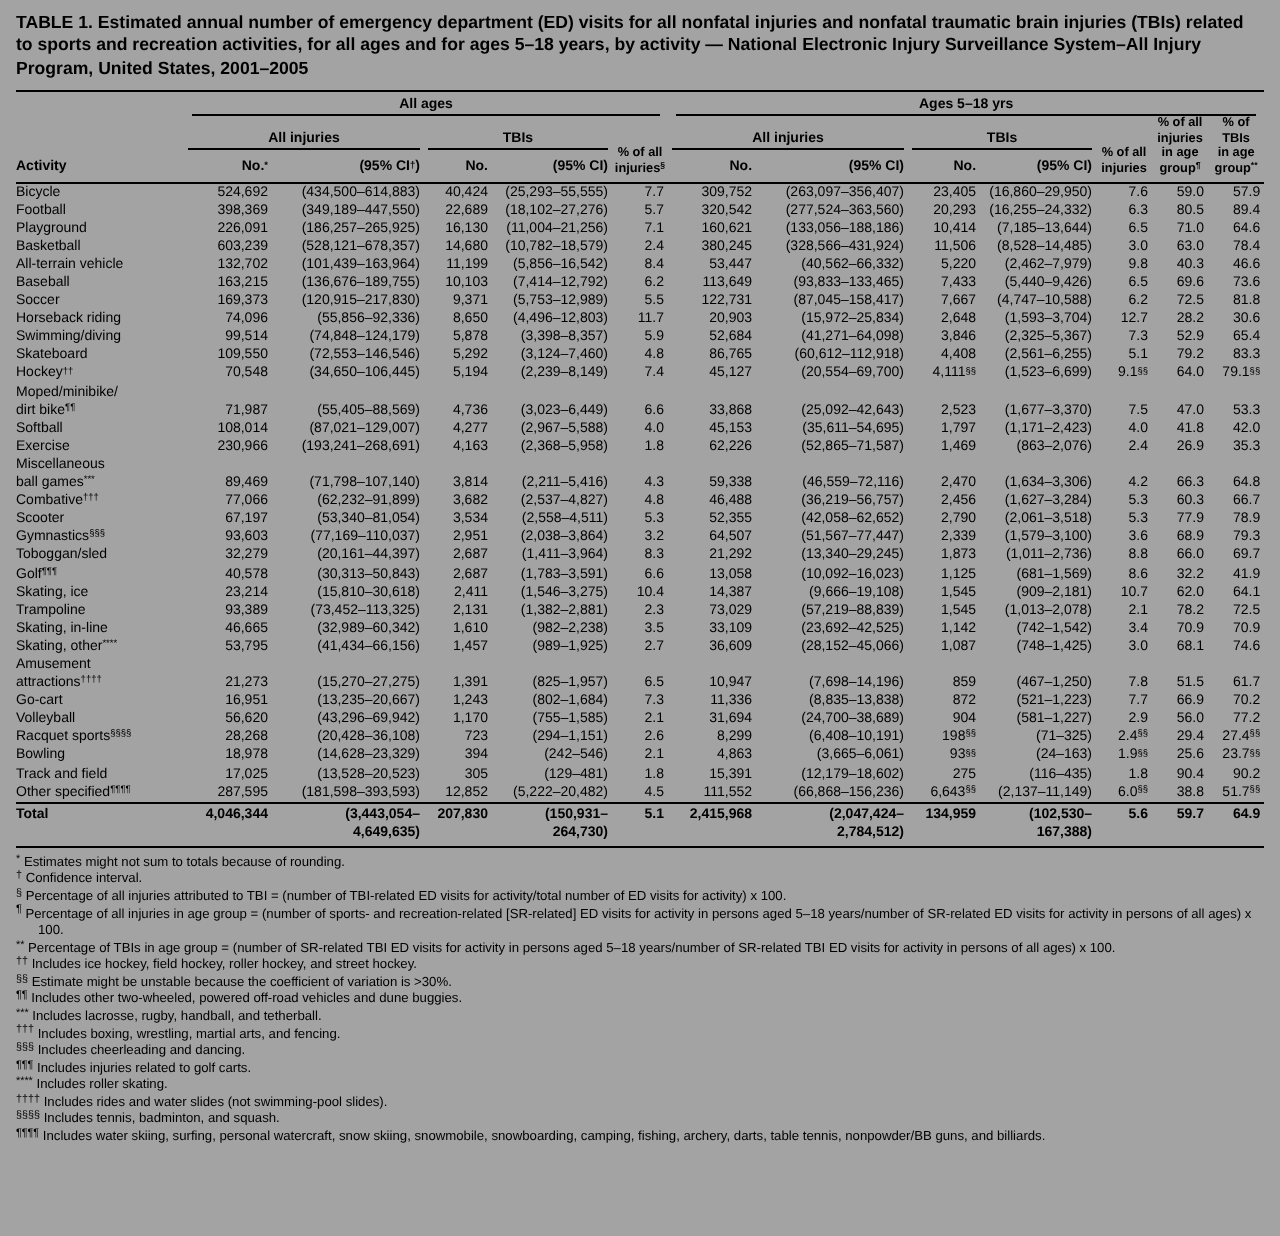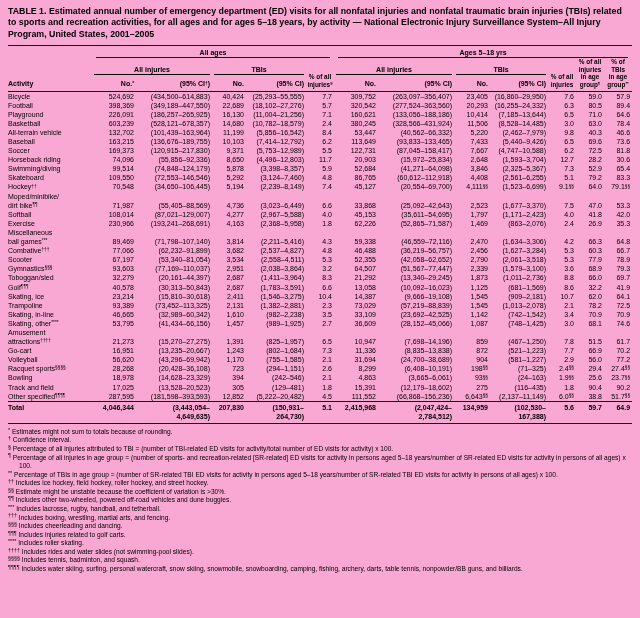--- a/index.html
+++ b/index.html
@@ -1,20 +1,20 @@
 <!DOCTYPE html>
 <html><head>
 <meta charset="utf-8">
 <style>
   html,body{margin:0;padding:0;}
   body{
     width:640px;height:618px;background:#ffffff;color:#000000;
     font-family:"Liberation Sans", sans-serif;
   }
-  .page{width:640px;height:618px;box-sizing:border-box;padding:6px 8px 4px;overflow:hidden;background:#f9a8d4;}
+  .page{width:640px;height:618px;box-sizing:border-box;padding:6px 8px 4px;overflow:hidden;background:#a3a3a3;}
   .title{font-size:8.8px;font-weight:bold;line-height:1.3;margin-bottom:5px;}
   table.t{width:624px;border-collapse:collapse;table-layout:fixed;border-top:1.5px solid #000;}
   .t th,.t td{font-size:7px;line-height:1.3;padding:0;vertical-align:bottom;}
   .t thead th{font-weight:bold;}
   .t th.blank{border:0;}
   .t th.spanner{padding-top:1px;}
   .t th.spanner div{border-bottom:1px solid #000;text-align:center;margin:0 4px;padding:1px 0 0;}
   .t tr.sub th.spanner div{margin:0 2px;}
   .t th.pct{font-size:6.4px;text-align:center;vertical-align:bottom;border-bottom:1px solid #000;padding-bottom:2px;line-height:1.18;}
   .t tr.cols th{border-bottom:1px solid #000;padding-bottom:2px;}

